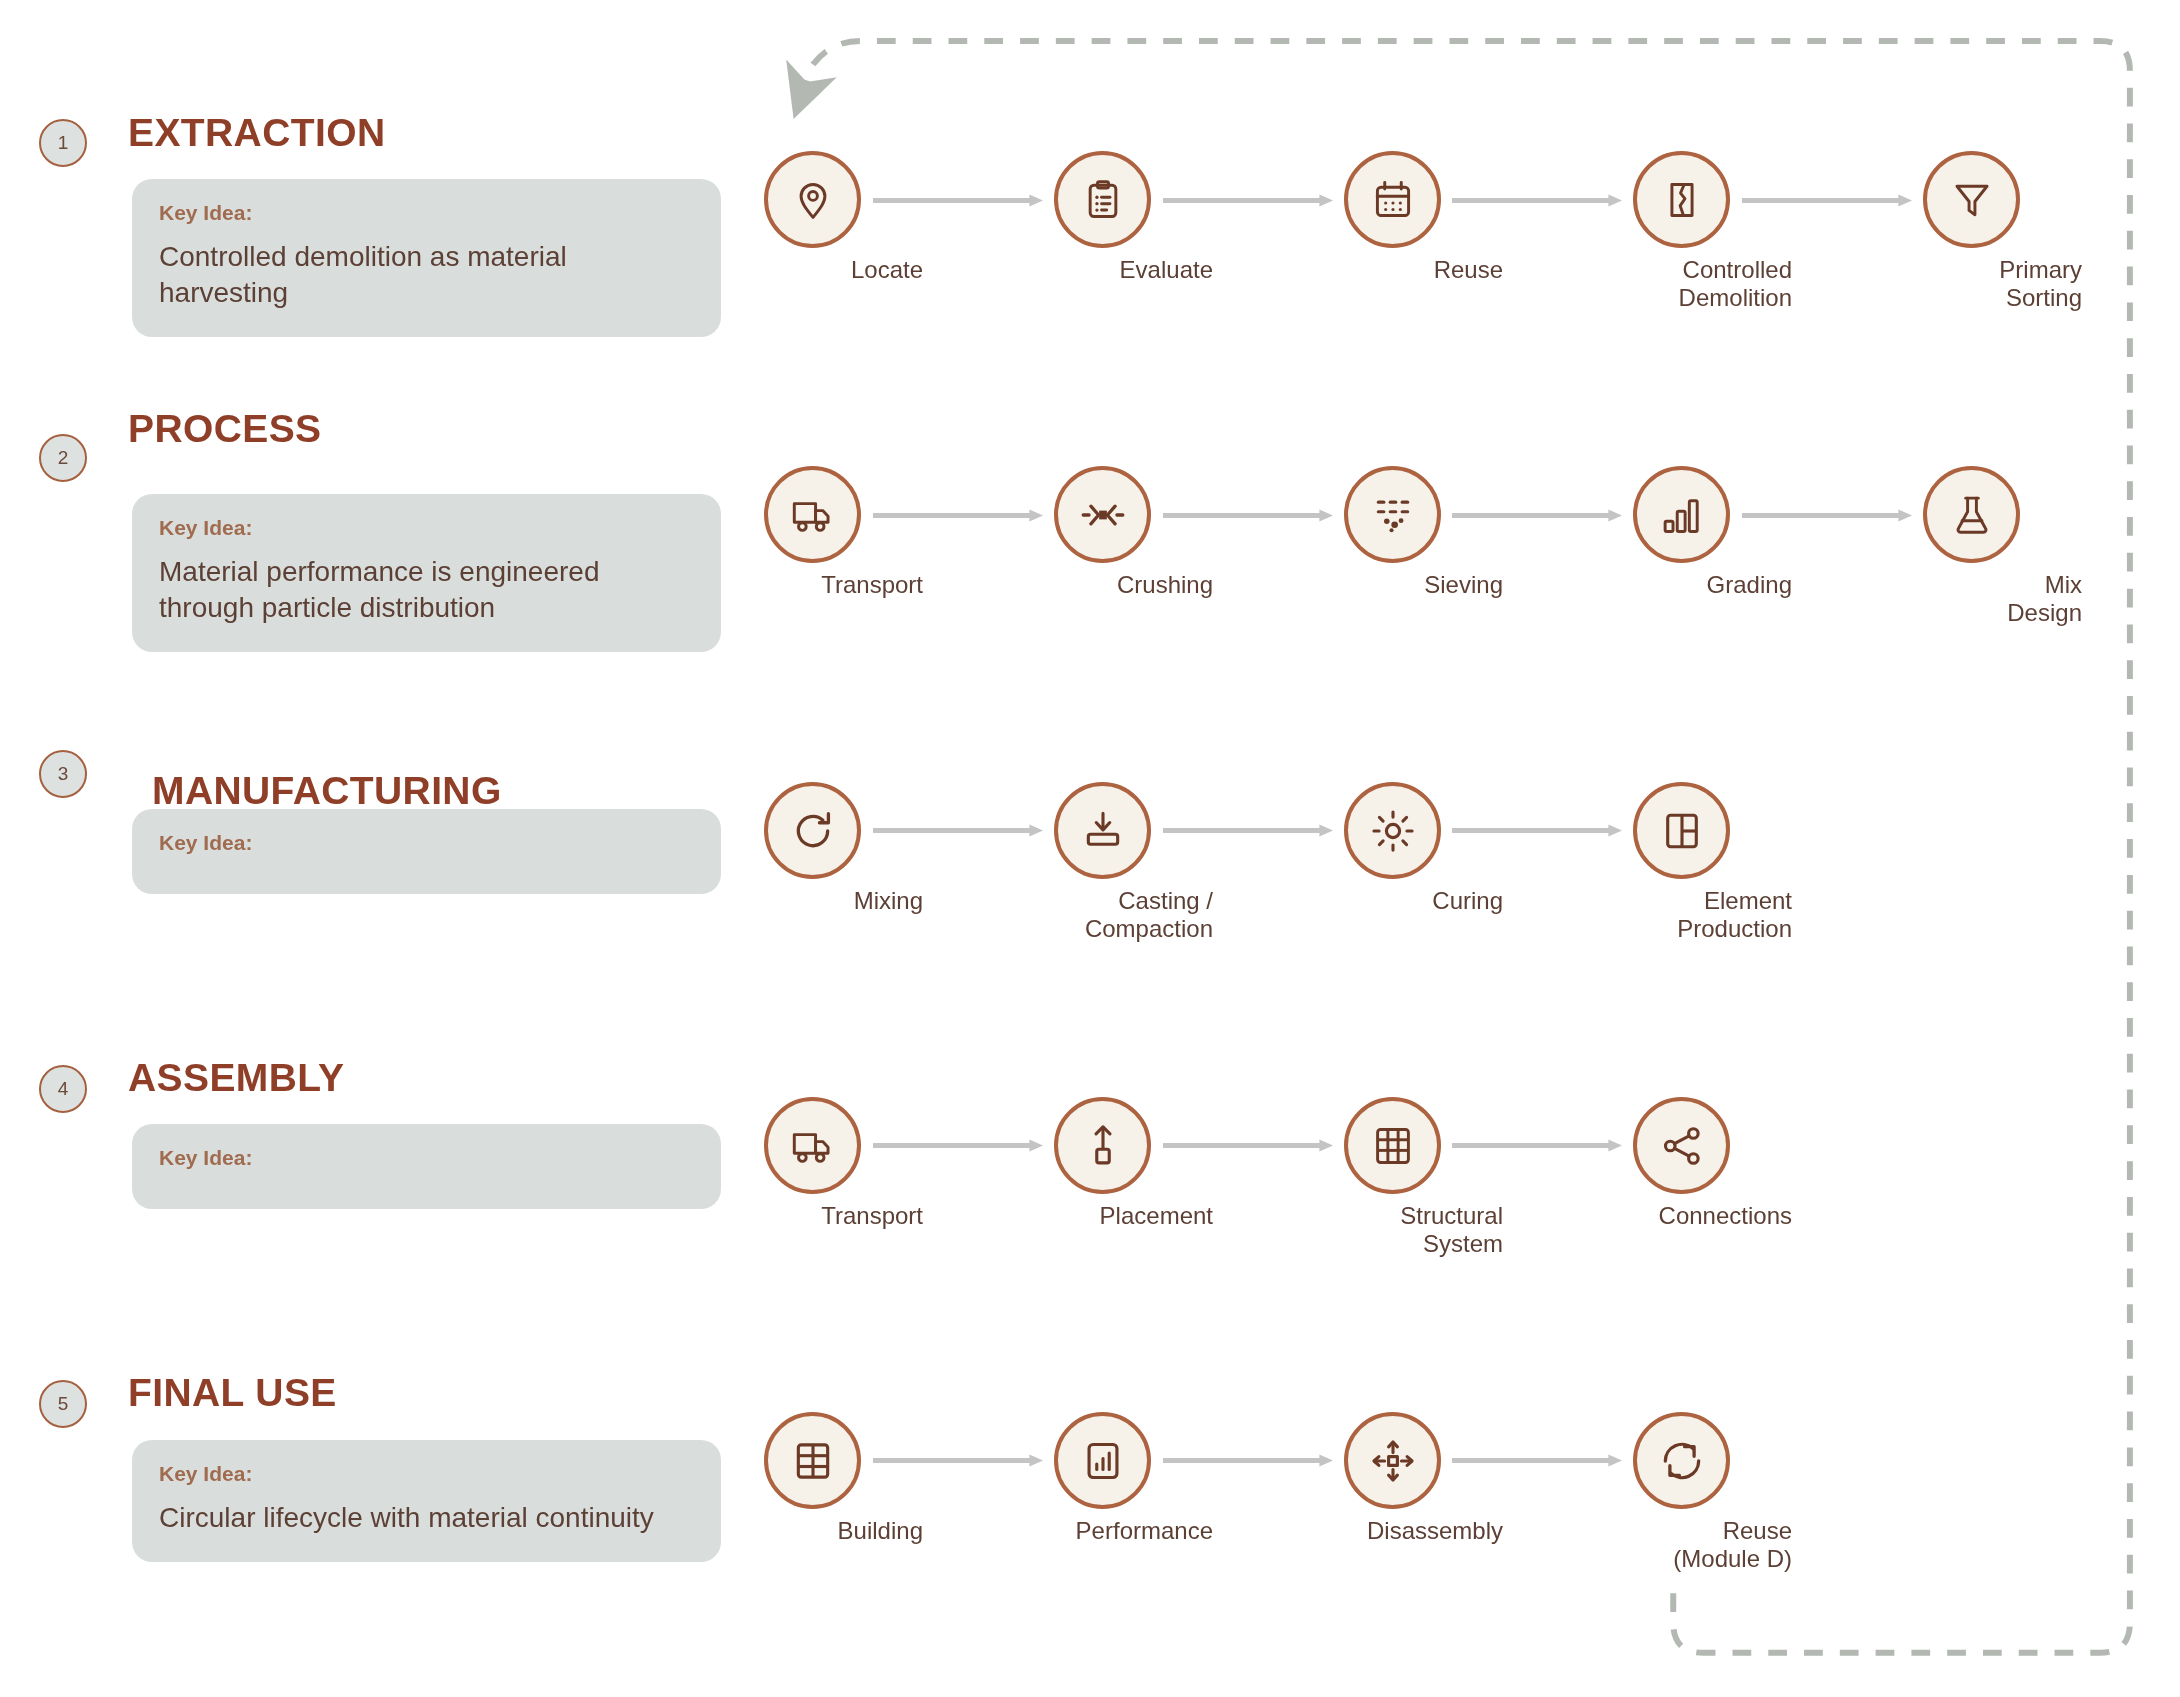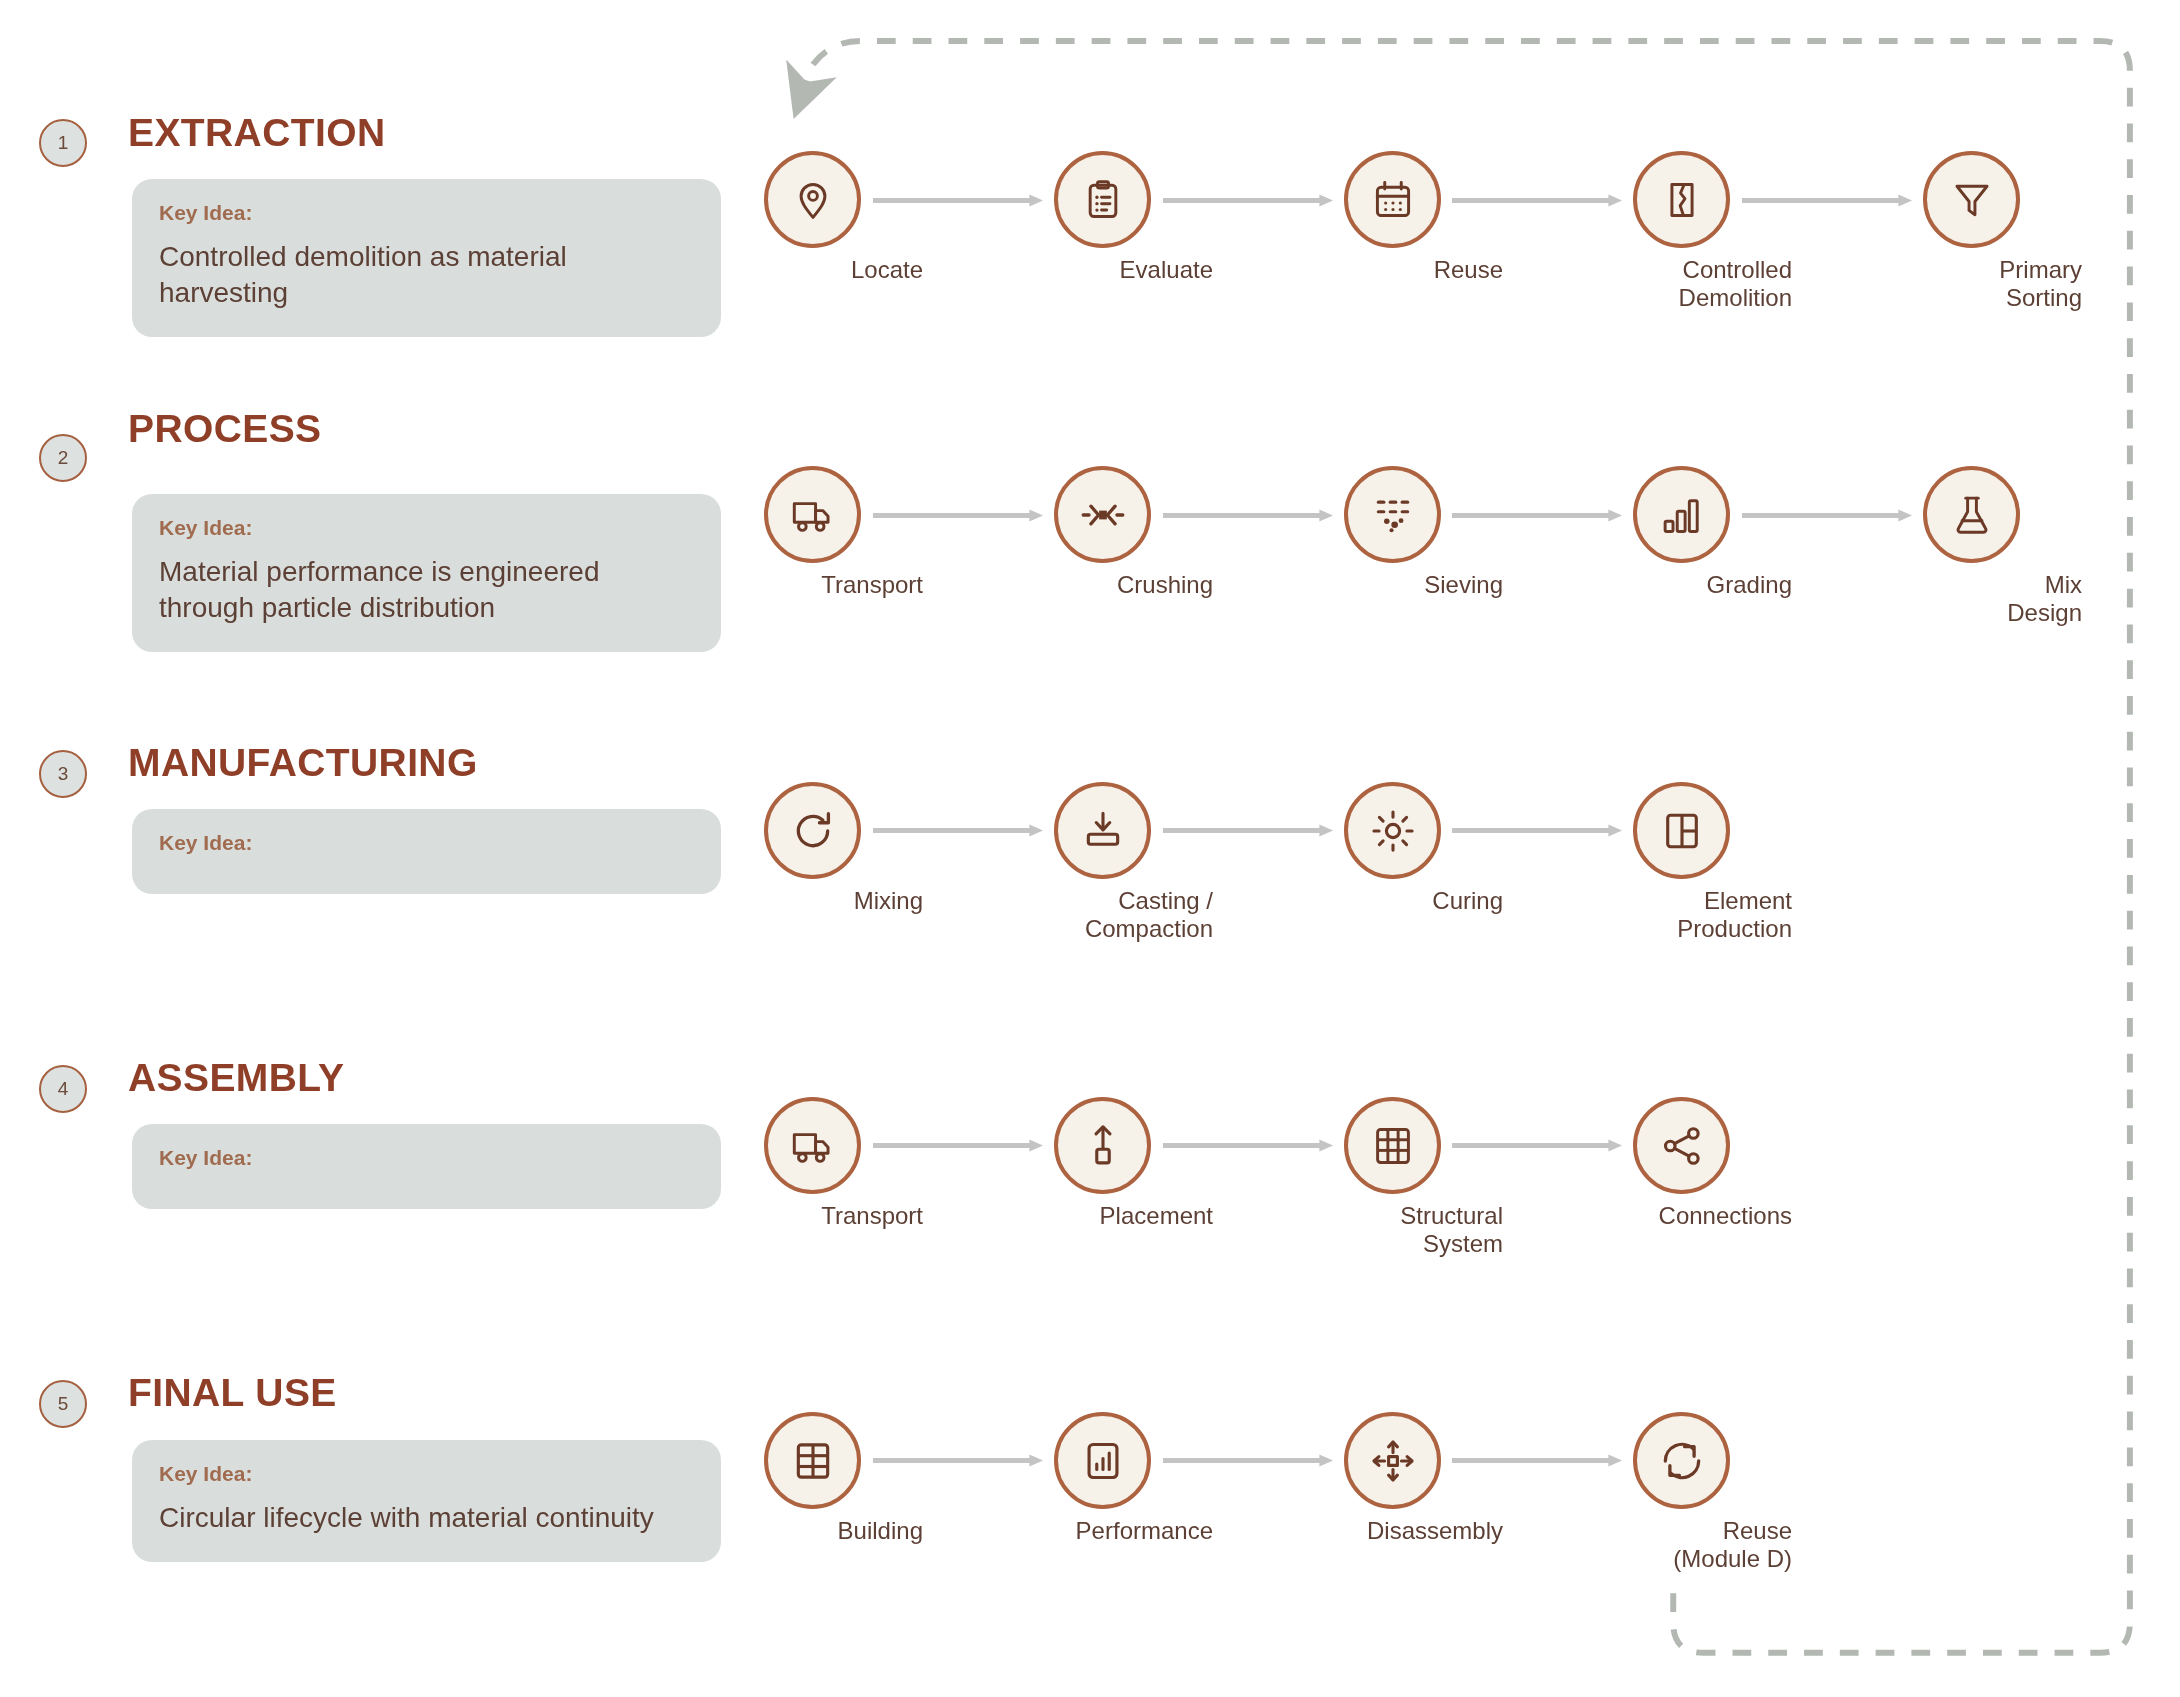--- a/index.html
+++ b/index.html
@@ -95,21 +95,21 @@
     </div>
     <div class="stage-title" style="top:407px;">PROCESS</div>
     <div class="key-box" style="top:494px;">
       <div class="key-label">Key Idea:</div>
       <div class="key-text">Material performance is engineered through particle distribution</div>
     </div>
 
     <div class="badge" style="top:750px;">
       <span>3</span>
     </div>
-    <div class="stage-title" style="top:741px;">MANUFACTURING</div>
+    <div class="stage-title" style="top:769px;margin-left:24px;">MANUFACTURING</div>
     <div class="key-box" style="top:809px;">
       <div class="key-label">Key Idea:</div>
     </div>
 
     <div class="badge" style="top:1065px;">
       <span>4</span>
     </div>
     <div class="stage-title" style="top:1056px;">ASSEMBLY</div>
     <div class="key-box" style="top:1124px;">
       <div class="key-label">Key Idea:</div>

